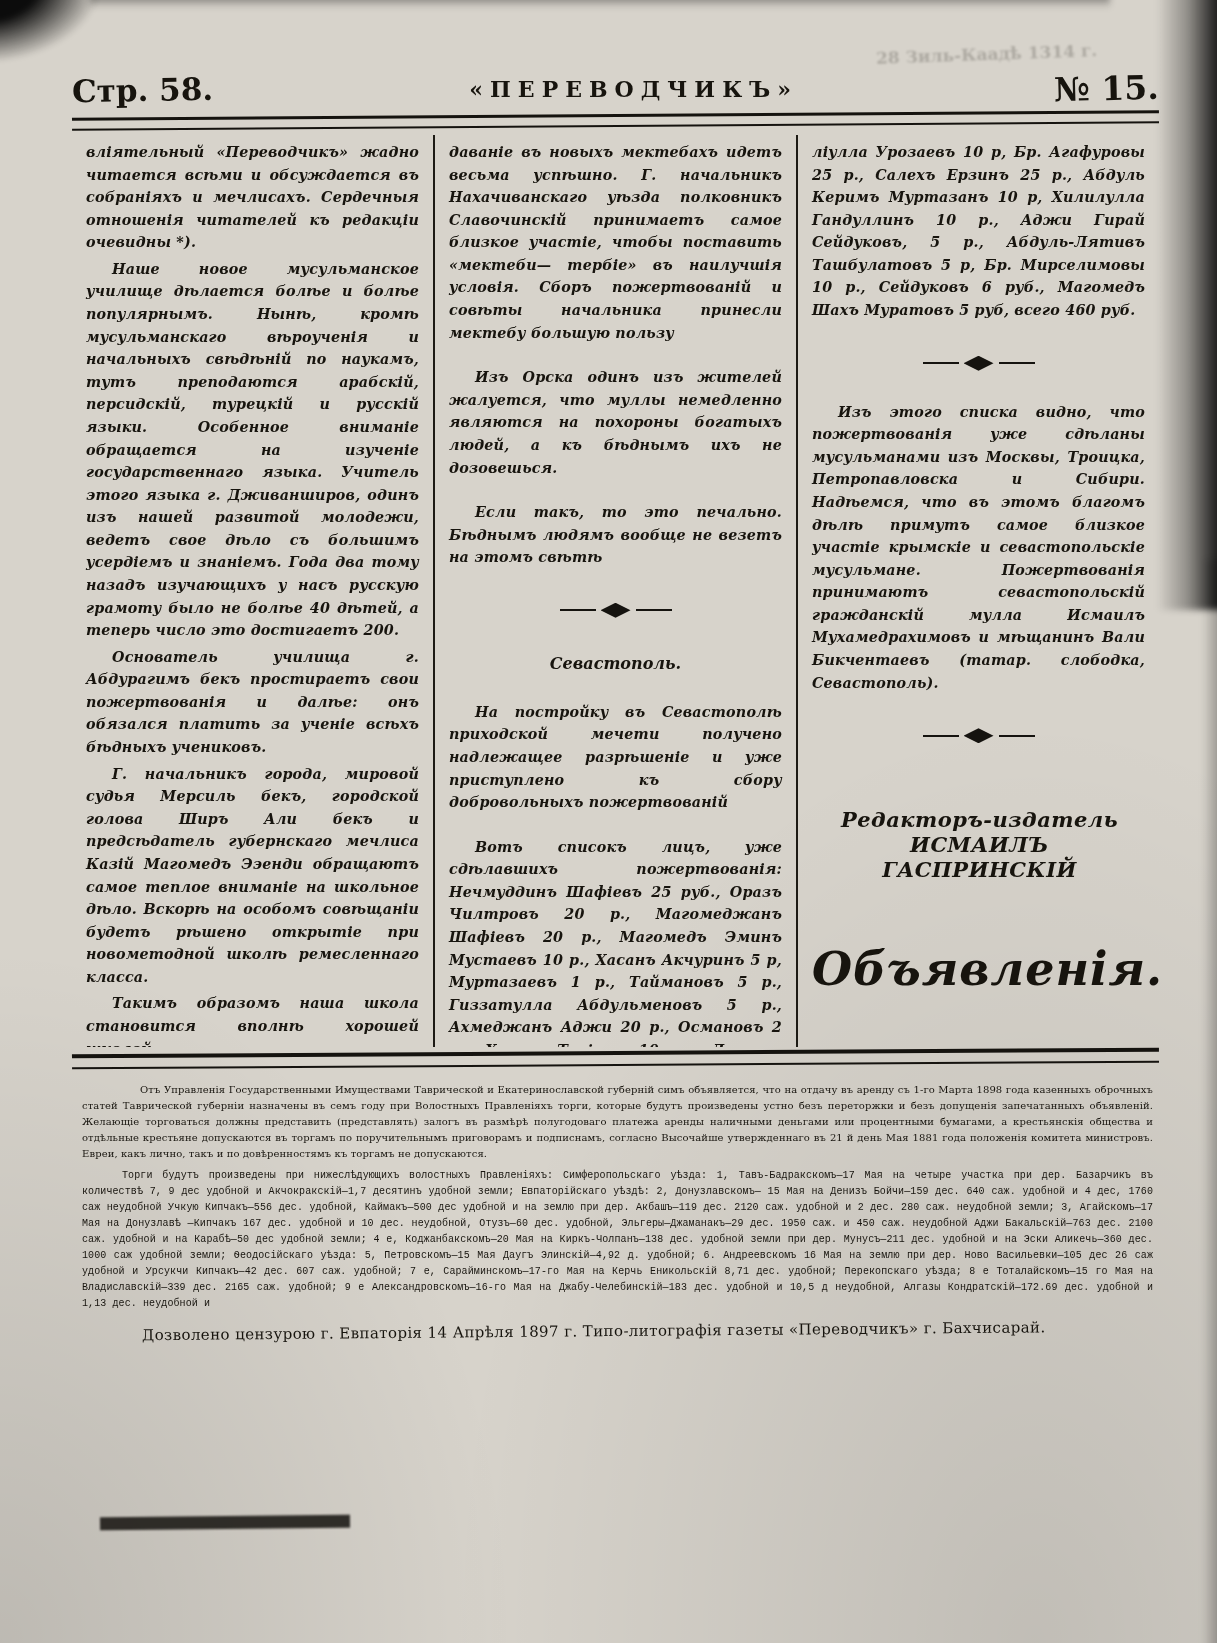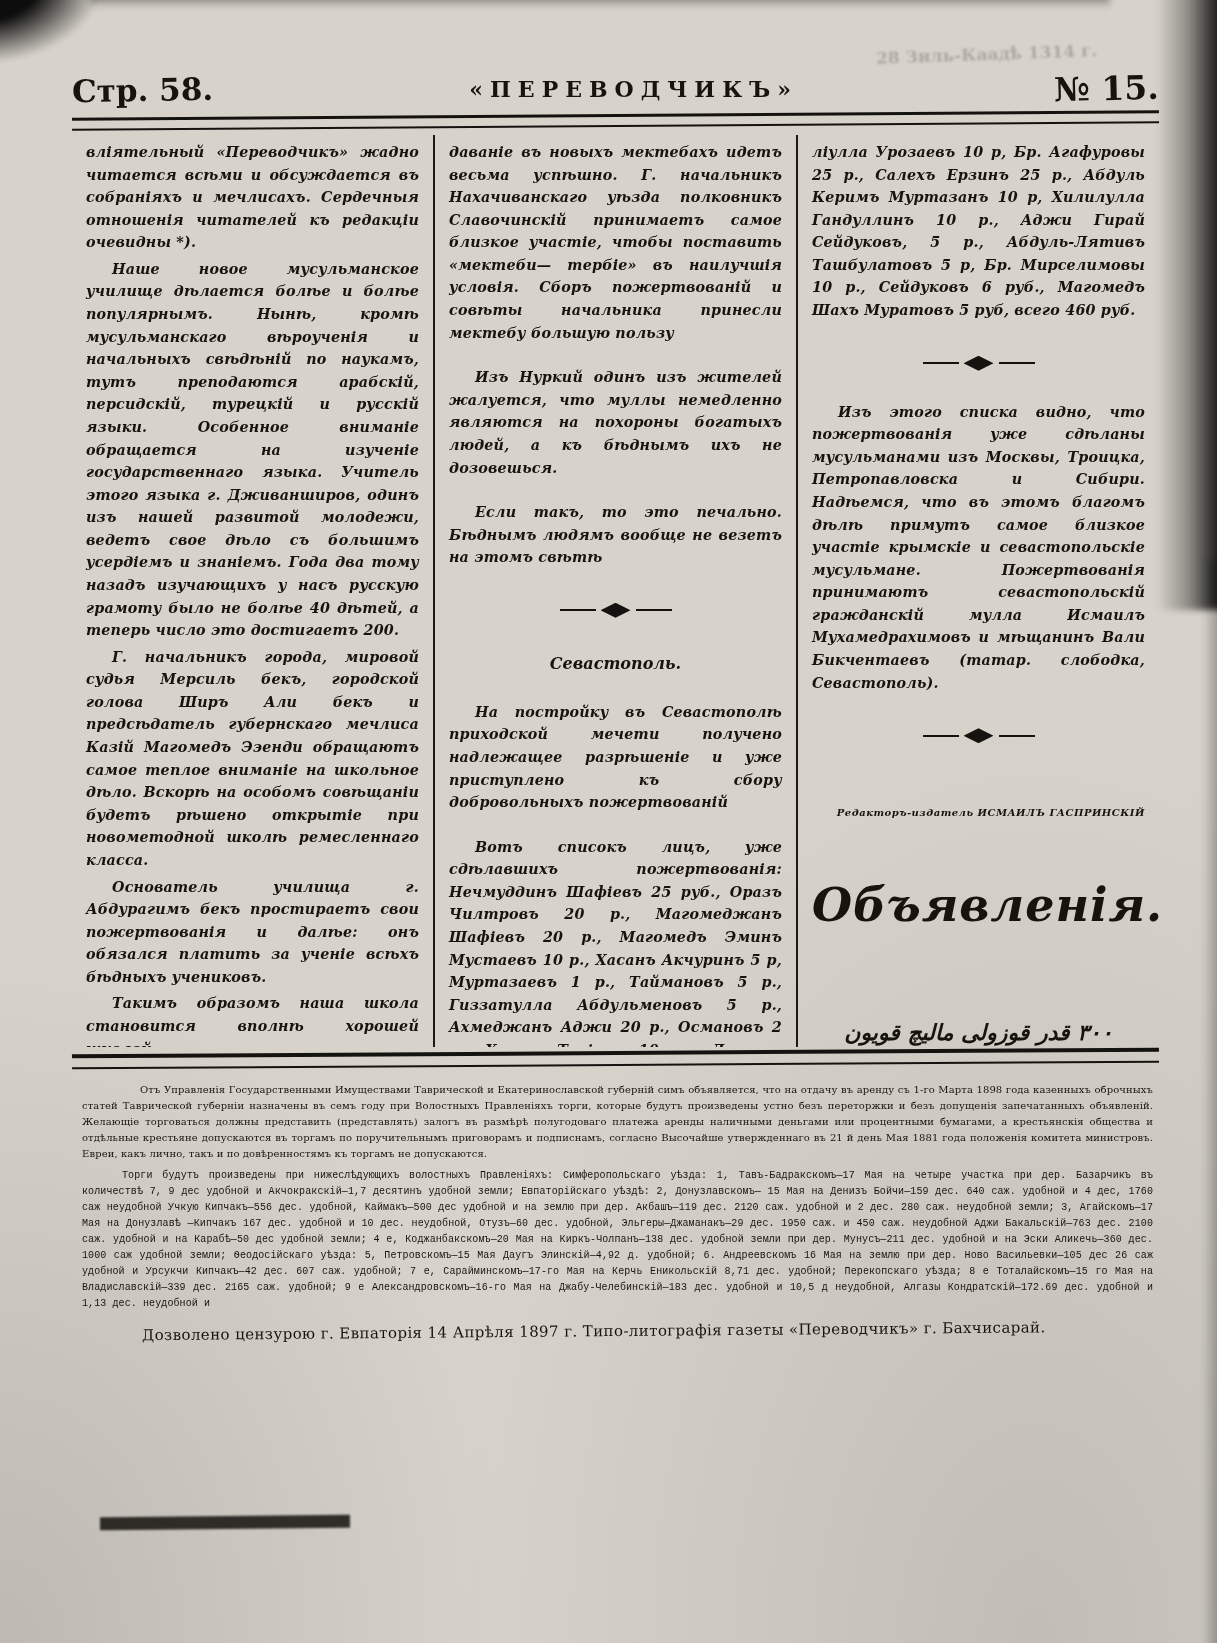--- a/index.html
+++ b/index.html
@@ -58,21 +58,21 @@
   .orn { display:flex; align-items:center; justify-content:center; margin:12px 0; }
   .orn::before, .orn::after { content:""; width:36px; border-top:2.5px solid #15130f; }
   .orn .diamond { width:30px; height:15px; margin:0 5px; background:#15130f;
     clip-path:polygon(50% 0, 100% 50%, 50% 100%, 0 50%); }
 
   .section-heading { text-align:center; font-size:16px; font-weight:bold; margin:6px 0 10px; }
 
   
   .broken-rule { height:3px; margin:8px 0 6px;
     background:linear-gradient(to right, #15130f 0 24%, transparent 24% 28%, #15130f 28% 100%); }
-  .editor-line { font-size:10px; font-weight:bold; text-align:right; padding:2px 0 2px 2px; letter-spacing:0.5px; }
+  .editor-line { font-size:21px; font-weight:bold; text-align:center; padding:2px 0 2px 2px; letter-spacing:0.5px; }
   .ads-heading { text-align:center; font-size:46px; font-weight:bold; margin:8px 0 6px; letter-spacing:1px; }
   .ads-rule { height:2.5px; background:#15130f; margin:0 0 14px; }
 
   .ad-body { overflow:hidden; }
   .arabic { direction:rtl; text-align:center; font-family:"DejaVu Sans", sans-serif; font-weight:bold;
     font-size:22px; line-height:1.5; margin-top:10px; }
   .arabic div { white-space:nowrap; }
 
   
   .bottom-rule { margin-top:4px; height:9px; border-top:4px solid #15130f; border-bottom:2px solid #15130f; transform:rotate(-0.35deg); }
@@ -100,29 +100,29 @@
       <span class="masthead">«ПЕРЕВОДЧИКЪ»</span>
       <span class="issue-number">№ 15.</span>
     </div>
     <div class="header-rule"></div>
 
     <div class="columns">
 
       <div class="col">
         <p class="cont">вліятельный «Переводчикъ» жадно читается всѣми и обсуждается въ собраніяхъ и мечлисахъ. Сердечныя отношенія читателей къ редакціи очевидны *).</p>
         <p>Наше новое мусульманское училище дѣлается болѣе и болѣе популярнымъ. Нынѣ, кромѣ мусульманскаго вѣроученія и начальныхъ свѣдѣній по наукамъ, тутъ преподаются арабскій, персидскій, турецкій и русскій языки. Особенное вниманіе обращается на изученіе государственнаго языка. Учитель этого языка г. Дживанширов, одинъ изъ нашей развитой молодежи, ведетъ свое дѣло съ большимъ усердіемъ и знаніемъ. Года два тому назадъ изучающихъ у насъ русскую грамоту было не болѣе 40 дѣтей, а теперь число это достигаетъ 200.</p>
+        <p>Основатель училища г. Абдурагимъ бекъ простираетъ свои пожертвованія и далѣе: онъ обязался платить за ученіе всѣхъ бѣдныхъ учениковъ.</p>
         <p>Г. начальникъ города, мировой судья Мерсиль бекъ, городской голова Ширъ Али бекъ и предсѣдатель губернскаго мечлиса Казій Магомедъ Ээенди обращаютъ самое теплое вниманіе на школьное дѣло. Вскорѣ на особомъ совѣщаніи будетъ рѣшено открытіе при новометодной школѣ ремесленнаго класса.</p>
-        <p>Основатель училища г. Абдурагимъ бекъ простираетъ свои пожертвованія и далѣе: онъ обязался платить за ученіе всѣхъ бѣдныхъ учениковъ.</p>
         <p>Такимъ образомъ наша школа становится вполнѣ хорошей школой. —</p>
 
       </div>
 
       <div class="col">
         <p class="cont">даваніе въ новыхъ мектебахъ идетъ весьма успѣшно. Г. начальникъ Нахачиванскаго уѣзда полковникъ Славочинскій принимаетъ самое близкое участіе, чтобы поставить «мектеби— тербіе» въ наилучшія условія. Сборъ пожертвованій и совѣты начальника принесли мектебу большую пользу</p>
-        <p>Изъ Нуркий одинъ изъ жителей жалуется, что муллы немедленно являются на похороны богатыхъ людей, а къ бѣднымъ ихъ не дозовешься.</p>
+        <p>Изъ Орска одинъ изъ жителей жалуется, что муллы немедленно являются на похороны богатыхъ людей, а къ бѣднымъ ихъ не дозовешься.</p>
         <p>Если такъ, то это печально. Бѣднымъ людямъ вообще не везетъ на этомъ свѣтѣ</p>
         <div class="orn">
             <span class="diamond"></span>
           </div>
         <div class="section-heading">Севастополь.</div>
         <p>На постройку въ Севастополѣ приходской мечети получено надлежащее разрѣшеніе и уже приступлено къ сбору добровольныхъ пожертвованій</p>
         <p>Вотъ списокъ лицъ, уже сдѣлавшихъ пожертвованія: Нечмуддинъ Шафіевъ 25 руб., Оразъ Чилтровъ 20 р., Магомеджанъ Шафіевъ 20 р., Магомедъ Эминъ Мустаевъ 10 р., Хасанъ Акчуринъ 5 р, Муртазаевъ 1 р., Таймановъ 5 р., Гиззатулла Абдульменовъ 5 р., Ахмеджанъ Аджи 20 р., Османовъ 2 р., Хамзя Такіевъ 10 р., Лятивъ Ибрагимовъ 5 р., Нигматулла Илкяевъ 2 р., Аджи Динаръ Таштемировъ 5 р., Хикметъ Яруллинъ 20 р., Курбанъ бай Аджи Алибаевъ 100 р., Гайнулла Сабитовъ 5 р., Мегербанъ Аджи Таштемировъ 20 р, Курбанъ Ховадже 1 р, Магомедша Рахметуллинъ 10 р Мѳгомедъ Закиръ Исхаковъ 5 р., Нуркий 2 р. Максудъ Баберовъ 2 р., Сейфулла Данькяевъ 2 р., Гизатула Хисматулла оглу 5 р, Миръ Хайдеръ Девлѣткильдѣевъ 10 р., Молла Зейнулла Ишанъ 5 р, Хусейнъ Умеровъ 2 р., Абдували Яушевъ 25 р., Га-</p>
       </div>
 
       <div class="col">

